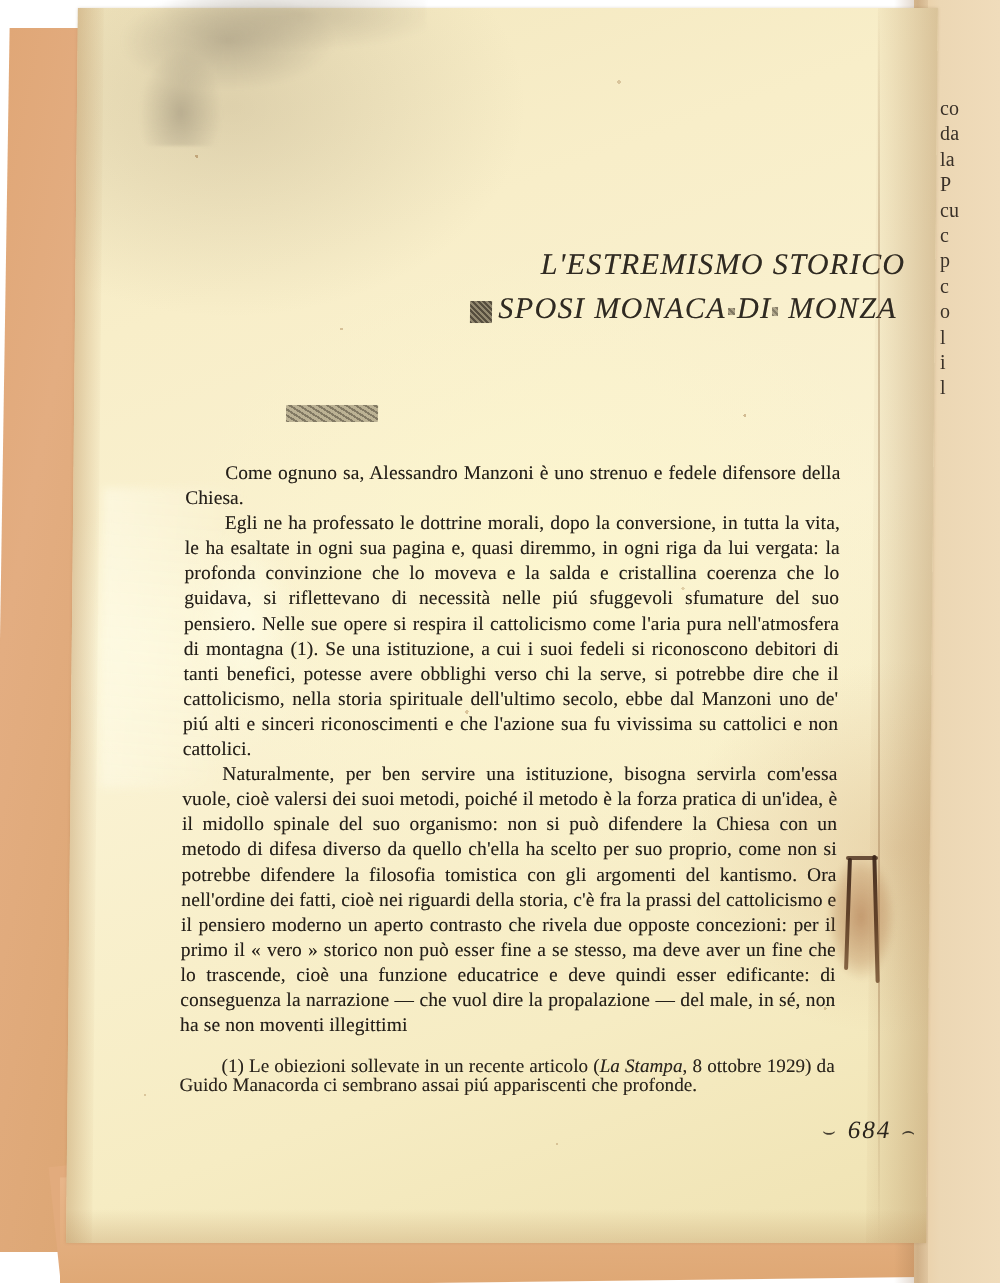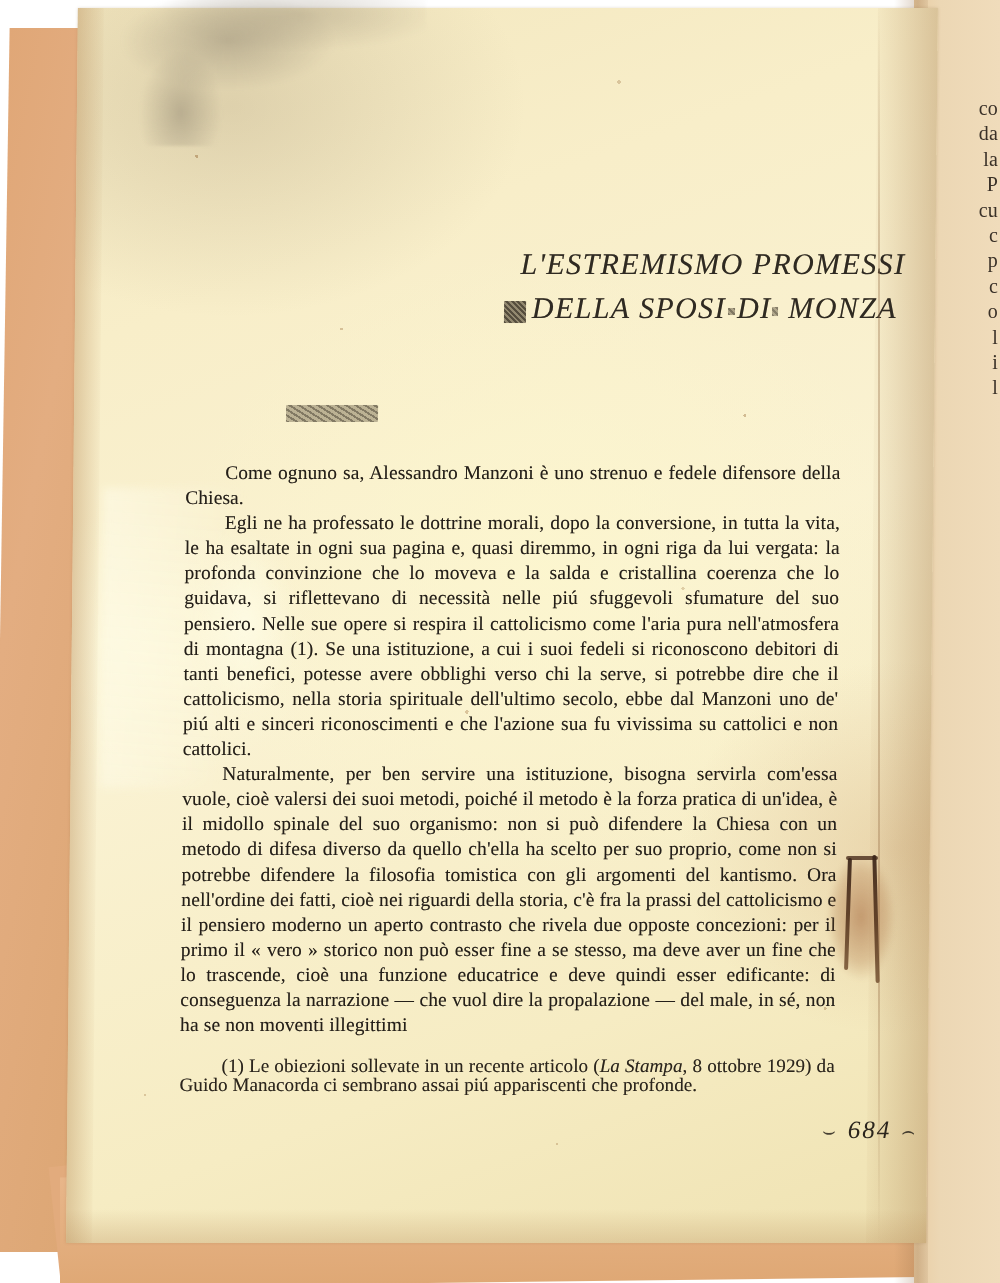--- a/index.html
+++ b/index.html
@@ -272,21 +272,21 @@
     color: #2b251d;
   }
   .folio .dash { font-style: normal; font-size: 21px; opacity: .85; padding: 0 10px; }
 
   
   .facing-col {
     position: absolute;
     right: 2px;
     top: 96px;
     width: 62px;
-    text-align: right;
+    text-align: left;
     font-family: "Liberation Serif", serif;
     font-size: 20px;
     line-height: 25.4px;
     color: #3a3128;
     letter-spacing: .2px;
     overflow: hidden;
     white-space: nowrap;
   }
   .facing-col div { padding-left: 4px; }
 
@@ -314,22 +314,22 @@
     <div class="leaf-edge-left"></div>
     <div class="leaf-edge-right"></div>
     <div class="leaf-edge-bottom"></div>
     <div class="speckles"></div>
     <div class="water-stain"></div>
     <div class="watermark-ghost"></div>
 
     <div class="page-content">
 
       <div class="title-block">
-        <div class="title-line l1">L'ESTREMISMO PROMESSI</div>
-        <div class="title-line l3"><span class="blot blot-sq"></span><span>DELLA  SPOSI</span><span class="blot blot-tiny"></span><span>DI</span><span class="blot blot-tiny2"></span>&nbsp;<span>MONZA</span></div>
+        <div class="title-line l1">L'ESTREMISMO STORICO</div>
+        <div class="title-line l3"><span class="blot blot-sq"></span><span>SPOSI  MONACA</span><span class="blot blot-tiny"></span><span>DI</span><span class="blot blot-tiny2"></span>&nbsp;<span>MONZA</span></div>
       </div>
 
       <div class="smudge-bar"></div>
 
       <div class="body-text">
         <p>Come ognuno sa, Alessandro Manzoni è uno strenuo e fedele difensore della Chiesa.</p>
         <p>Egli ne ha professato le dottrine morali, dopo la conversione, in tutta la vita, le ha esaltate in ogni sua pagina e, quasi diremmo, in ogni riga da lui vergata: la profonda convinzione che lo moveva e la salda e cristallina coerenza che lo guidava, si riflettevano di necessità nelle piú sfuggevoli sfumature del suo pensiero. Nelle sue opere si respira il cattolicismo come l'aria pura nell'atmosfera di montagna (1). Se una istituzione, a cui i suoi fedeli si riconoscono debitori di tanti benefici, potesse avere obblighi verso chi la serve, si potrebbe dire che il cattolicismo, nella storia spirituale dell'ultimo secolo, ebbe dal Manzoni uno de' piú alti e sinceri riconoscimenti e che l'azione sua fu vivissima su cattolici e non cattolici.</p>
         <p>Naturalmente, per ben servire una istituzione, bisogna servirla com'essa vuole, cioè valersi dei suoi metodi, poiché il metodo è la forza pratica di un'idea, è il midollo spinale del suo organismo: non si può difendere la Chiesa con un metodo di difesa diverso da quello ch'ella ha scelto per suo proprio, come non si potrebbe difendere la filosofia tomistica con gli argomenti del kantismo. Ora nell'ordine dei fatti, cioè nei riguardi della storia, c'è fra la prassi del cattolicismo e il pensiero moderno un aperto contrasto che rivela due opposte concezioni: per il primo il « vero » storico non può esser fine a se stesso, ma deve aver un fine che lo trascende, cioè una funzione educatrice e deve quindi esser edificante: di conseguenza la narrazione — che vuol dire la propalazione — del male, in sé, non ha se non moventi illegittimi</p>
       </div>
 

